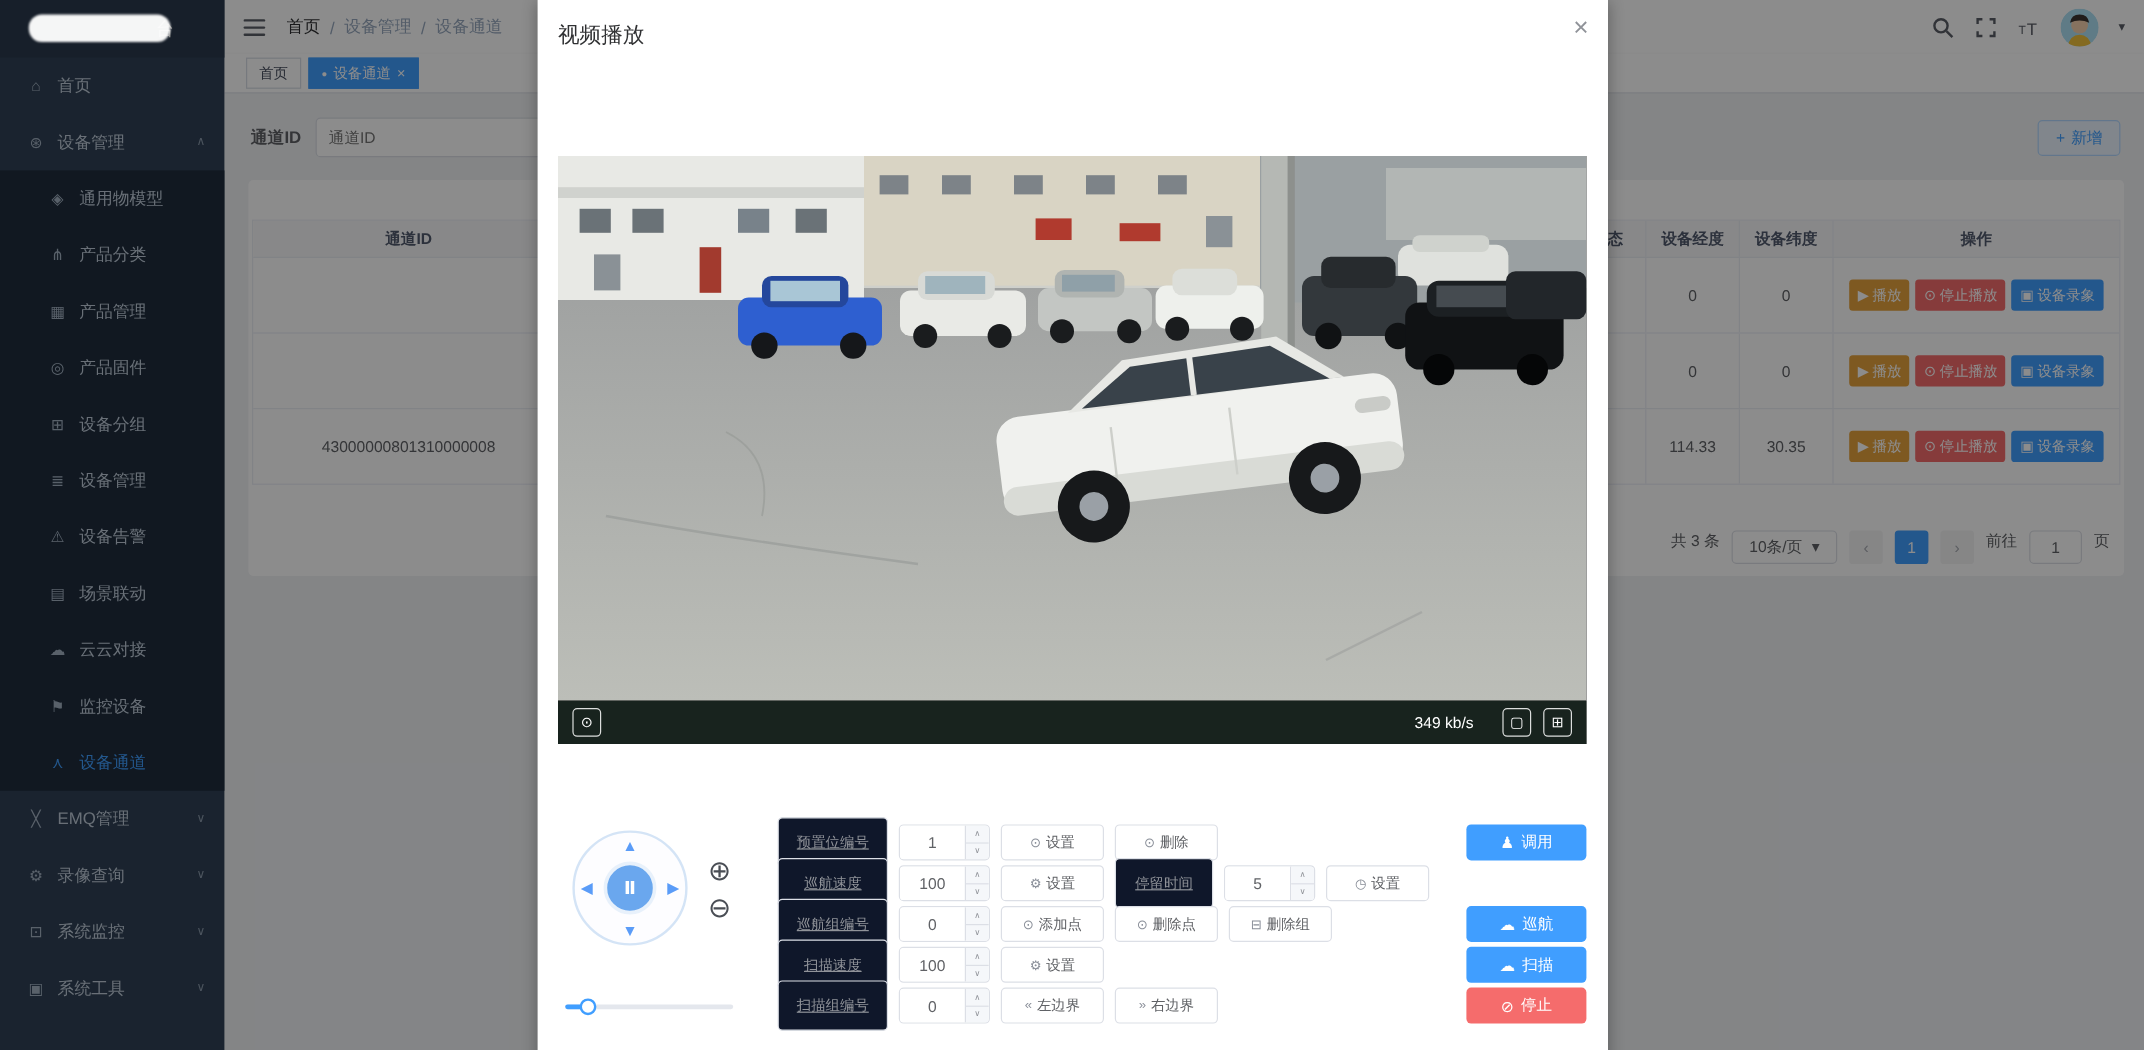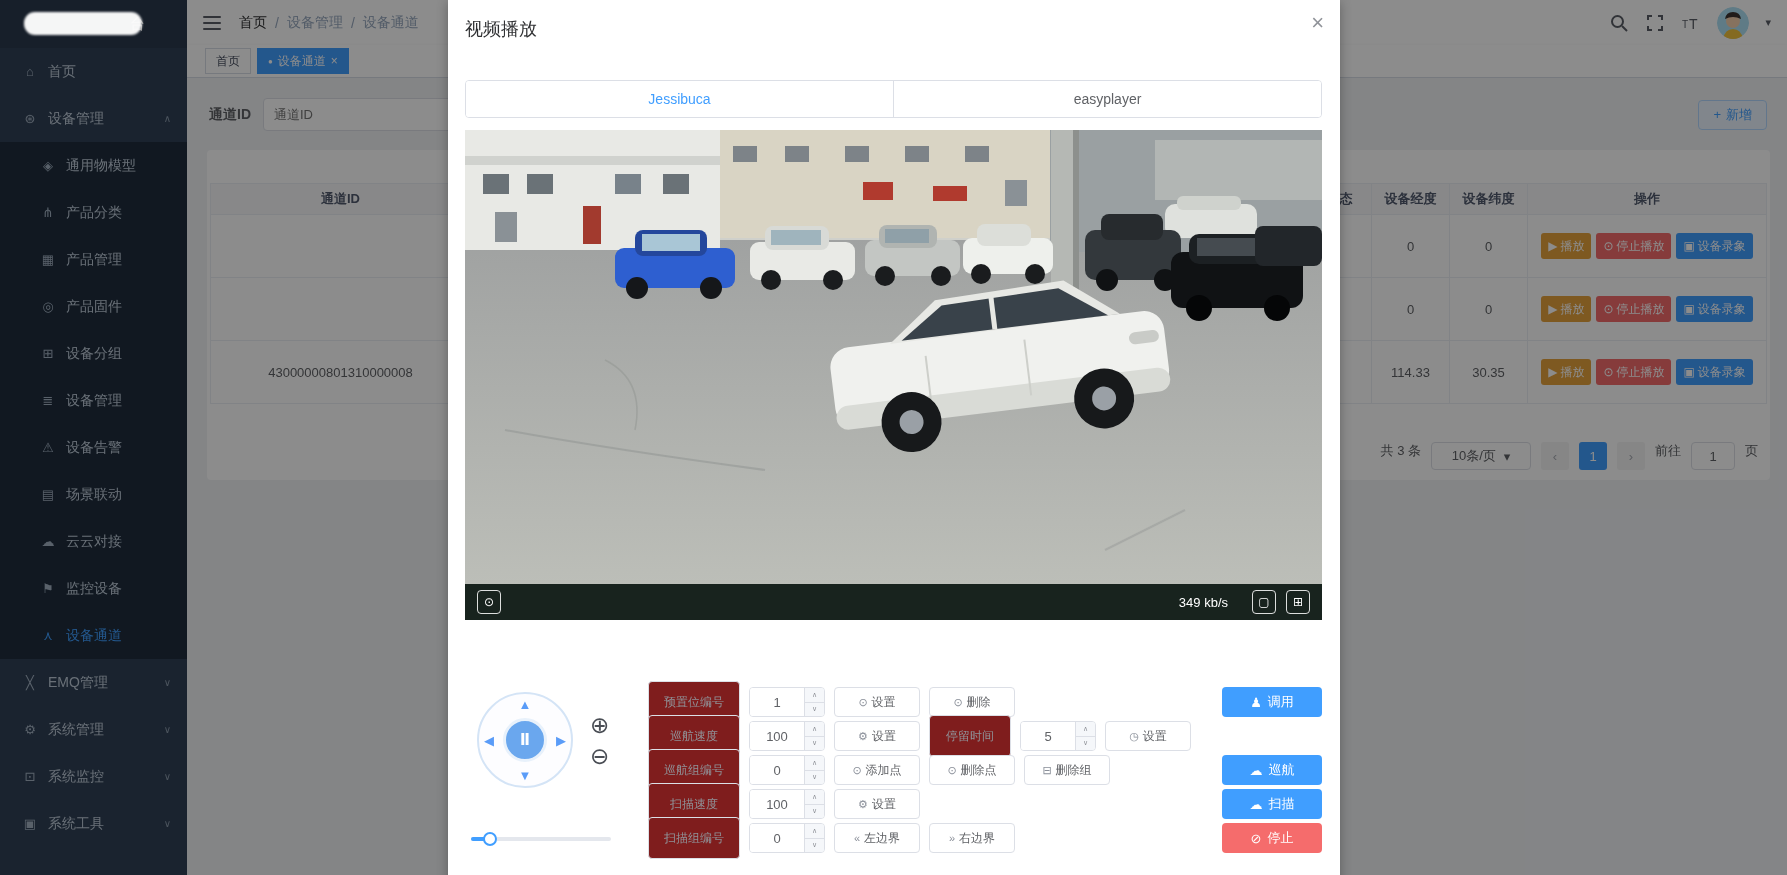--- a/index.html
+++ b/index.html
@@ -57,21 +57,21 @@
   .c-lat { width:78px;text-align:right; }
   .c-ops { width:238px; gap:5px; }
   .th .td { height:30px; }
   .trow.data .td { height:62px; }
   .opbtn { height:26px; padding:0 7px; border:none; border-radius:3px; color:#fff; font-size:12px; display:flex; align-items:center; gap:3px; cursor:pointer; }
   .opbtn.play { background:#e6a23c; }
   .opbtn.stop { background:#f56c6c; }
   .opbtn.rec  { background:#409eff; }
 
   .pager { position:absolute; right:12px; bottom:10px; display:flex; gap:10px; font-size:13px; color:#606266; }
-  .psel { width:100px; height:28px; border:1px solid #dcdfe6; border-radius:4px; background:#fff; display:flex; align-items:center; justify-content:center; gap:8px; color:#606266; cursor:pointer; }
+  .psel { width:88px; height:28px; border:1px solid #dcdfe6; border-radius:4px; background:#fff; display:flex; align-items:center; justify-content:center; gap:8px; color:#606266; cursor:pointer; }
   .pbtn { min-width:28px; height:28px; border-radius:3px; background:#f4f4f5; color:#a8abb2; display:flex; align-items:center; justify-content:center; cursor:pointer; }
   .pbtn.cur { background:#409eff; color:#fff; }
   .ginput { width:44px; height:28px; border:1px solid #dcdfe6; border-radius:4px; text-align:center; font-size:13px; color:#606266; }
 
   
   .overlay { position:absolute; inset:0; background:rgba(0,0,0,0.45); z-index:5; }
   .modal { position:absolute; left:448px; top:0; width:892px; height:890px; background:#fff; z-index:6; border-radius:0 0 4px 4px; box-shadow:0 2px 12px rgba(0,0,0,.3); }
   .m-title { position:absolute; left:17px; top:17px; font-size:18px; color:#303133; }
   .m-close { position:absolute; right:16px; top:12px; font-size:22px; color:#909399; cursor:pointer; line-height:1; }
   .segtabs { position:absolute; left:17px; top:80px; width:857px; height:38px; border:1px solid #dcdfe6; border-radius:4px; display:flex; overflow:hidden; }
@@ -101,21 +101,21 @@
   .dpad .mid { position:absolute; left:50%; top:50%; transform:translate(-50%,-50%); width:44px; height:44px; border-radius:50%; background:#6aa7ee; border:3px solid #e8f1fb; color:#fff; font-weight:bold; font-size:15px; display:flex; align-items:center; justify-content:center; cursor:pointer; }
   .zoomcol { position:absolute; left:125px; top:24px; display:flex; flex-direction:column; gap:8px; font-size:23px; color:#4a4e55; }
   .zoomcol span { cursor:pointer; line-height:1; }
   .slider { position:absolute; left:6px; top:142px; width:140px; height:14px; cursor:pointer; }
   .slider .track { position:absolute; left:0; right:0; top:5px; height:4px; background:#e4e7ed; border-radius:2px; }
   .slider .fill { position:absolute; left:0; top:5px; width:18px; height:4px; background:#409eff; border-radius:2px; }
   .slider .knob { position:absolute; left:12px; top:0; width:14px; height:14px; border-radius:50%; background:#fff; border:2px solid #409eff; }
 
   .ptzrows { position:absolute; left:200px; top:687px; width:674px; }
   .prow { display:flex; align-items:center; gap:9px; height:30px; margin-bottom:4px; }
-  .plabel { width:92px; height:42px; background:#7f1d1d; border:1px solid #dcdfe6; border-radius:4px; color:#909399; font-size:12px; display:flex; align-items:center; justify-content:center; }
+  .plabel { width:92px; height:42px; background:#0f172a; border:1px solid #dcdfe6; border-radius:4px; color:#909399; font-size:12px; display:flex; align-items:center; justify-content:center;text-decoration:underline; }
   .plabel.w82 { width:82px; }
   .numbox { width:76px; height:30px; border:1px solid #dcdfe6; border-radius:4px; background:#fff; display:flex; overflow:hidden; }
   .numbox input { flex:1; width:40px; border:none; outline:none; text-align:center; font-size:13px; color:#606266; }
   .spin { width:20px; border-left:1px solid #dcdfe6; display:flex; flex-direction:column; }
   .spin span { flex:1; display:flex; align-items:center; justify-content:center; font-size:7px; color:#909399; background:#f5f7fa; cursor:pointer; }
   .spin span + span { border-top:1px solid #dcdfe6; }
   .wbtn { min-width:86px; height:30px; background:#fff; border:1px solid #dcdfe6; border-radius:4px; font-size:12px; color:#606266; display:flex; align-items:center; justify-content:center; gap:4px; cursor:pointer; }
   .wbtn .gi { color:#8a8f99; font-size:11px; }
   .abtn { width:100px; height:30px; margin-left:auto; border:none; border-radius:4px; color:#fff; font-size:13px; display:flex; align-items:center; justify-content:center; gap:6px; cursor:pointer; }
   .abtn.blue { background:#409eff; }
@@ -188,21 +188,21 @@
           <span>设备通道</span>
         </div>
     </div>
     <div class="side-item">
         <span class="gi">╳</span>
         <span>EMQ管理</span>
         <span class="chev">∨</span>
       </div>
     <div class="side-item">
         <span class="gi">⚙</span>
-        <span>系统管理</span>
+        <span>录像查询</span>
         <span class="chev">∨</span>
       </div>
     <div class="side-item">
         <span class="gi">⊡</span>
         <span>系统监控</span>
         <span class="chev">∨</span>
       </div>
     <div class="side-item">
         <span class="gi">▣</span>
         <span>系统工具</span>
@@ -367,24 +367,20 @@
       </div>
     </div>
   </div>
 
   <div class="overlay"></div>
 
   <div class="modal">
     <div class="m-title">视频播放</div>
     <div class="m-close">×</div>
 
-    <div class="segtabs">
-      <div class="seg active">Jessibuca</div>
-      <div class="seg">easyplayer</div>
-    </div>
 
     <div class="video">
       <div class="scene">
         <svg viewBox="0 0 857 454" preserveAspectRatio="none">
           <defs>
             <linearGradient id="gnd" x1="0" y1="0" x2="0" y2="1">
               <stop offset="0" stop-color="#97999a"></stop>
                 <stop offset="1" stop-color="#bcbeb8"></stop>
             </linearGradient>
           </defs>

